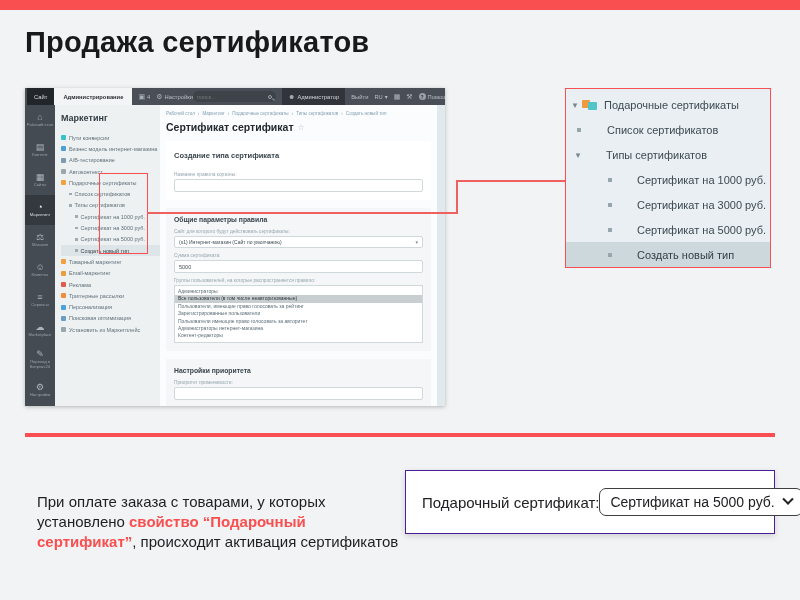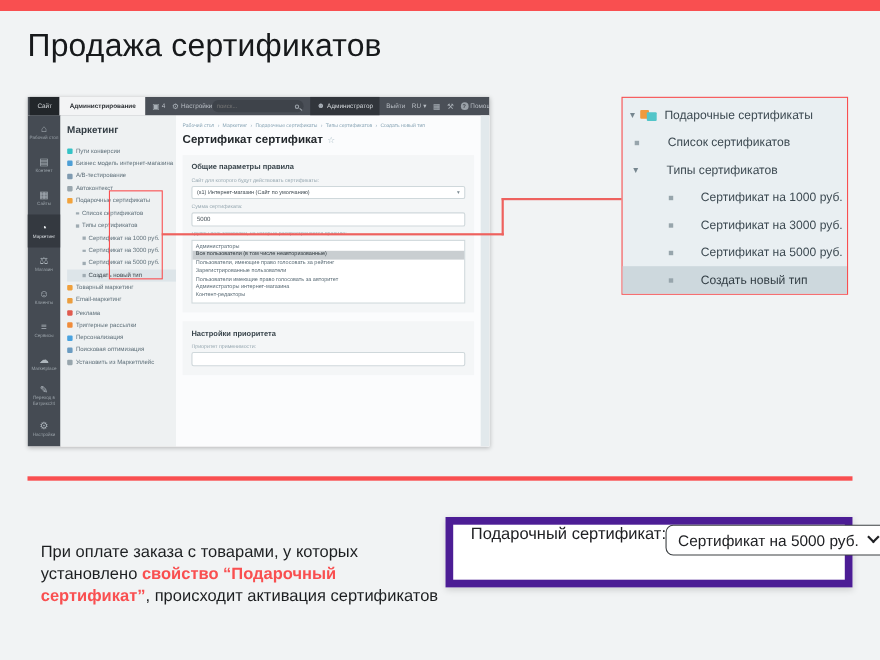--- a/index.html
+++ b/index.html
@@ -6,21 +6,21 @@
   html,body { width:800px; height:600px; }
   body {
     font-family:"Liberation Sans","DejaVu Sans",sans-serif;
     background:var(--page_bg,#f1f3f4);
     position:relative; overflow:hidden;
   }
   .abs { position:absolute; }
 
   
   .accent-top { left:0; top:0; width:800px; height:10px; background:var(--accent,#f94f50); }
-  .page-title { left:25px; top:26px; font-size:29px; font-weight:400; color:#17191b; letter-spacing:.2px; }
+  .page-title { left:25px; top:26px; font-size:29px; font-weight:700; color:#17191b; letter-spacing:.2px; }
   .divider { left:25px; top:433px; width:750px; height:4px; background:var(--accent,#f94f50); }
 
   
   .seg { background:var(--connector,#ee615e); z-index:6; }
   .seg1 { left:147px; top:212px; width:311px; height:2px; }
   .seg2 { left:456px; top:180px; width:2px; height:34px; }
   .seg3 { left:456px; top:180px; width:109px; height:2px; }
 
   
   .screenshot { left:25px; top:88px; width:420px; height:318px; background:#fff;
@@ -103,22 +103,22 @@
   .t2 .tlabel { margin-left:25px; }
   .trow.sel { background:var(--panel_sel_bg,#cdd8dd); color:#333e45; }
   .gift { width:15px; height:10px; position:relative; flex:none; margin-left:2px; }
   .gift .g1 { position:absolute; left:0; top:0; width:8px; height:8px; background:#ef9a3e; border-radius:1px; }
   .gift .g2 { position:absolute; left:6px; top:2px; width:9px; height:8px; background:#52c5c9; border-radius:1px; }
 
   
   .explain { left:37px; top:459px; width:368px; font-size:15px; line-height:1.32; color:#1d1f21;margin-top:33px; }
   .hl { color:var(--accent,#f94f50); font-weight:bold; }
   .select-panel { left:405px; top:470px; width:370px; height:64px; background:#fff;
-    border:7px solid #4c1d95; box-shadow:0 2px 6px rgba(0,0,0,.15);
-    display:flex; align-items:flex-start; justify-content:space-between; padding:0 16px; }
+    border:1px solid #4c1d95; box-shadow:0 2px 6px rgba(0,0,0,.15);
+    display:flex; align-items:center; justify-content:space-between; padding:0 16px; }
   .sel-label { font-size:15px; color:#202124; white-space:nowrap; }
   .cert-select { height:28px; border:1.6px solid #3c4043; border-radius:7px; background:#fff;
     display:flex; align-items:center; gap:9px; padding:0 10px; font-size:14px; color:#202124;
     white-space:nowrap; cursor:pointer; }
   .chev { width:8px; height:8px; border-right:2px solid #202124; border-bottom:2px solid #202124;
     transform:rotate(45deg) translate(-2px,-2px); flex:none; }
 </style>
 </head>
 <body>
 
@@ -314,20 +314,25 @@
 
   <div class="ab-main">
     <div class="crumbs">
       
     <span class="crumb">Рабочий стол</span><span class="crumb">Маркетинг</span><span class="crumb">Подарочные сертификаты</span><span class="crumb">Типы сертификатов</span><span class="crumb">Создать новый тип</span></div>
     <div class="ab-title-row">
       <span class="ab-title">Сертификат сертификат</span>
       <span class="star">☆</span>
     </div>
 
+    <div class="sec white">
+      <div class="sec-h">Создание типа сертификата</div>
+      <div class="flabel">Название правила корзины:</div>
+      <div class="finput"></div>
+    </div>
 
     <div class="sec gray">
       <div class="sec-h2">Общие параметры правила</div>
       <div class="flabel">Сайт для которого будут действовать сертификаты:</div>
       <div class="fselect">
         <span>(s1) Интернет-магазин (Сайт по умолчанию)</span>
         <span class="dd">▾</span>
       </div>
       <div class="flabel">Сумма сертификата:</div>
       <div class="finput">5000</div>

